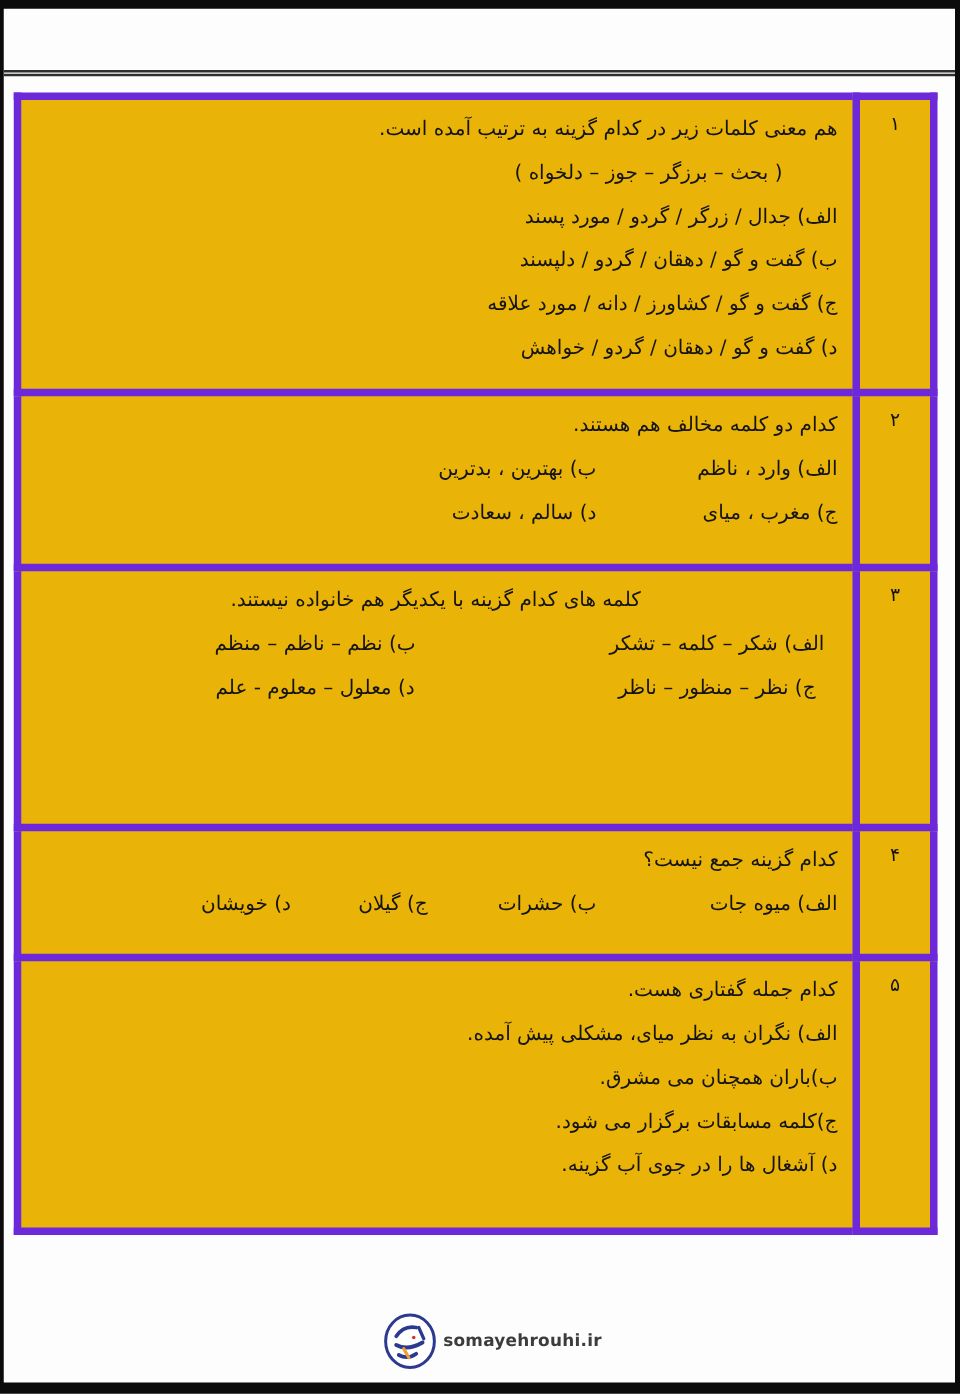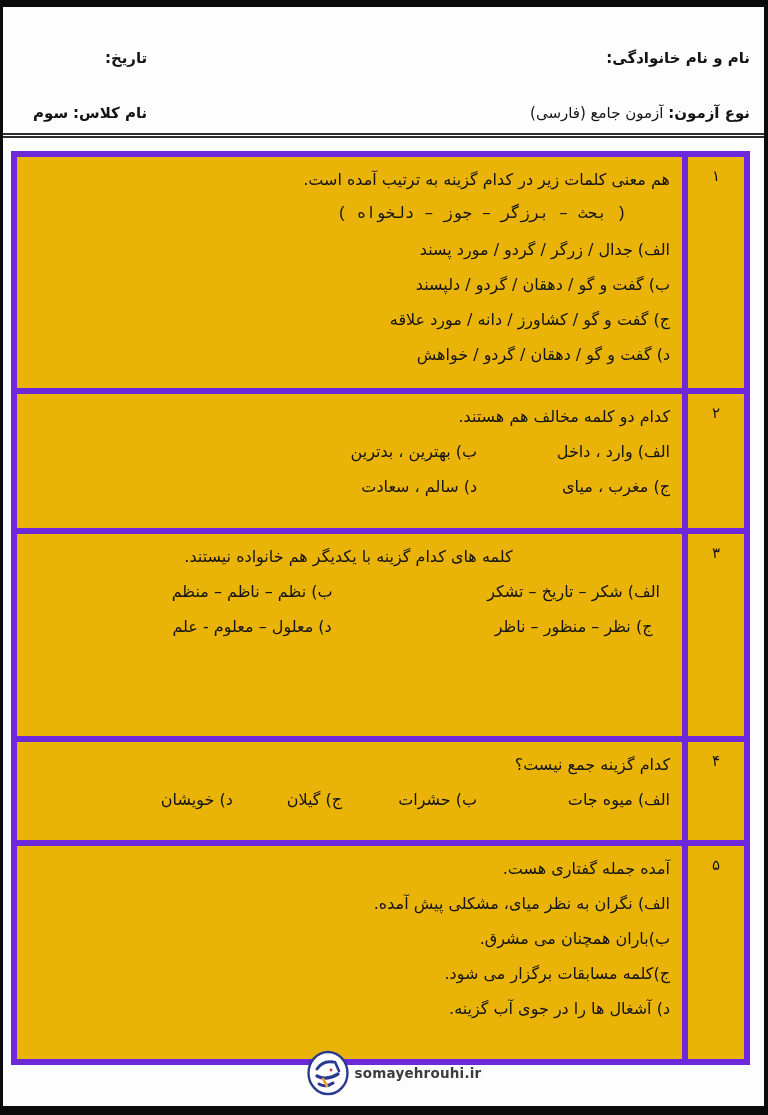--- a/index.html
+++ b/index.html
@@ -54,21 +54,21 @@
   }
   td.qcell{
     padding:5px 12px 0 10px;
     line-height:35px;
   }
   tr.r1 td{height:220px;}
   tr.r2 td{height:123px;}
   tr.r3 td{height:191px;text-align:center;}
   tr.r4 td{height:87px;}
   tr.r5 td{height:202px;}
-  .words{padding-right:44px;font-family:Liberation Mono, monospace;}
+  .words{padding-right:44px;}
   .optgrid2{display:grid;grid-template-columns:30% 70%;}
   .optgrid4{display:grid;grid-template-columns:30% 21% 17% 32%;}
   
   .footer{
     position:absolute;
     bottom:10px;left:0;right:0;
     display:flex;
     align-items:center;
     justify-content:center;
     gap:5px;
@@ -82,36 +82,20 @@
     letter-spacing:.2px;
   }
 </style>
 </head>
 <body>
 
 <div class="page">
 
   <div class="header">
     <div class="h-right">
-      <div class="h-line l1">
-        <span class="b">نام و نام خانوادگی:</span>
-      </div>
-      <div class="h-line l2">
-        <span class="b">نوع آزمون:</span>
-        <span>آزمون جامع (فارسی)</span>
-      </div>
-    </div>
-    <div class="h-left">
-      <div class="h-line l1">
-        <span class="b">تاریخ:</span>
-      </div>
-      <div class="h-line l2">
-        <span class="b">نام کلاس:</span>
-        <span class="b">سوم</span>
-      </div>
     </div>
   </div>
 
   <div class="sep"></div>
 
   <table class="qtable">
 
     <tbody>
         <tr class="r1">
       <td class="num">۱</td>
@@ -123,36 +107,36 @@
         <div>ج) گفت و گو / کشاورز / دانه / مورد علاقه</div>
         <div>د) گفت و گو / دهقان / گردو / خواهش</div>
       </td>
     </tr>
 
     <tr class="r2">
       <td class="num">۲</td>
       <td class="qcell">
         <div>کدام دو کلمه مخالف هم هستند.</div>
         <div class="optgrid2">
-          <div>الف) وارد ، داخل</div>
+          <div>الف) وارد ، ناظم</div>
           <div>ب) بهترین ، بدترین</div>
         </div>
         <div class="optgrid2">
           <div>ج) مغرب ، میای</div>
           <div>د) سالم ، سعادت</div>
         </div>
       </td>
     </tr>
 
     <tr class="r3">
       <td class="num">۳</td>
       <td class="qcell">
         <div>کلمه های کدام گزینه با یکدیگر هم خانواده نیستند.</div>
         <div class="optgrid2">
-          <div>الف) شکر – تاریخ – تشکر</div>
+          <div>الف) شکر – کلمه – تشکر</div>
           <div>ب) نظم – ناظم – منظم</div>
         </div>
         <div class="optgrid2">
           <div>ج) نظر – منظور – ناظر</div>
           <div>د) معلول – معلوم - علم</div>
         </div>
       </td>
     </tr>
 
     <tr class="r4">
@@ -164,21 +148,21 @@
           <div>ب) حشرات</div>
           <div>ج) گیلان</div>
           <div>د) خویشان</div>
         </div>
       </td>
     </tr>
 
     <tr class="r5">
       <td class="num">۵</td>
       <td class="qcell">
-        <div>آمده جمله گفتاری هست.</div>
+        <div>کدام جمله گفتاری هست.</div>
         <div>الف) نگران به نظر میای، مشکلی پیش آمده.</div>
         <div>ب)باران همچنان می مشرق.</div>
         <div>ج)کلمه مسابقات برگزار می شود.</div>
         <div>د) آشغال ها را در جوی آب گزینه.</div>
       </td>
     </tr>
   </tbody>
     </table>
 
   <div class="footer">

